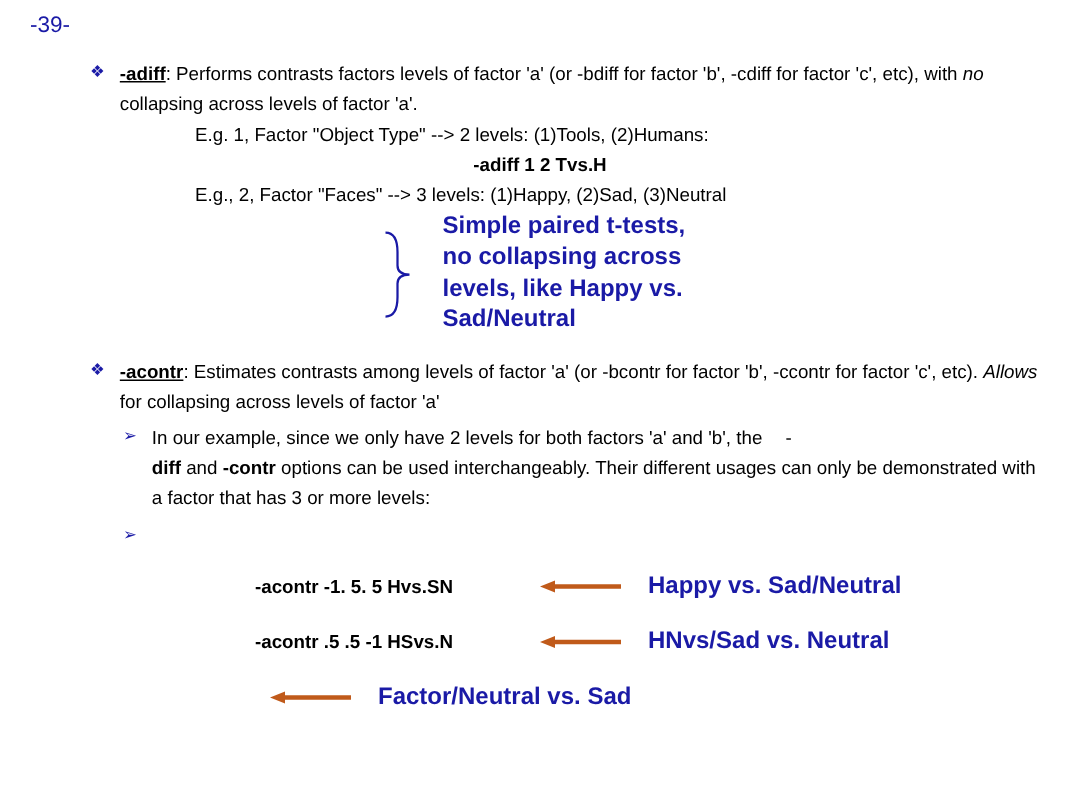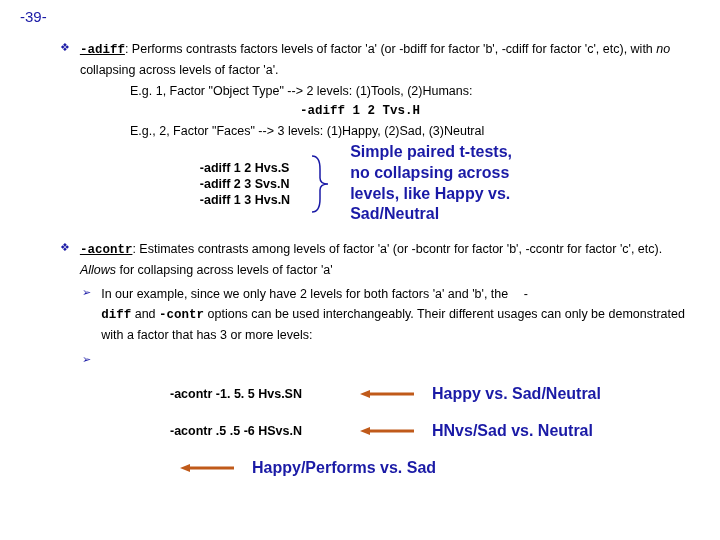--- a/index.html
+++ b/index.html
@@ -32,21 +32,21 @@
   }
   .body-text {
     line-height: 1.6;
   }
   .under { text-decoration: underline; }
   .ital { font-style: italic; }
   .center-line {
     text-align: center;
     margin: 6px 0;
   }
-  .bold { font-weight: bold; font-family: Liberation Mono, monospace; }
+  .bold { font-weight: bold; }
   .indent-eg {
     margin-left: 110px;
     margin-bottom: 4px;
   }
   .adiff-block {
     display: flex;
     align-items: center;
     justify-content: center;
     margin: 4px 0 14px 0;
   }
@@ -117,25 +117,20 @@
   <div class="body-text">
     <span class="bold under">-adiff</span><span>: Performs contrasts factors levels of factor 'a' (or -bdiff for factor 'b', -cdiff for factor 'c', etc), with </span><span class="ital">no</span><span> collapsing across levels of factor 'a'.</span>
   </div>
 </div>
 
 <div class="indent-eg">E.g. 1,  Factor "Object Type" --&gt; 2 levels: (1)Tools, (2)Humans:</div>
 <div class="center-line bold">-adiff 1 2 Tvs.H</div>
 <div class="indent-eg">E.g., 2, Factor "Faces" --&gt; 3 levels: (1)Happy, (2)Sad, (3)Neutral</div>
 
 <div class="adiff-block">
-  <div class="adiff-left">
-    <div>-adiff 1 2 Hvs.S</div>
-    <div>-adiff 2 3 Svs.N</div>
-    <div>-adiff 1 3 Hvs.N</div>
-  </div>
   <svg class="bracket-svg" width="20" height="60" viewBox="0 0 20 60">
     <path d="M2 2 Q10 2 10 15 L10 24 Q10 30 18 30 Q10 30 10 36 L10 45 Q10 58 2 58" stroke="#1a1aa6" stroke-width="1.5" fill="none"></path>
   </svg>
   <div class="callout">Simple paired t-tests, no collapsing across levels, like Happy vs. Sad/Neutral</div>
 </div>
 
 <div class="bullet-row">
   <span class="bullet-sym">❖</span>
   <div class="body-text">
     <span class="bold under">-acontr</span><span>: Estimates contrasts among levels of factor 'a' (or -bcontr for factor 'b', -ccontr for factor 'c', etc). </span><span class="ital">Allows</span><span> for collapsing across levels of factor 'a'</span>
@@ -161,31 +156,31 @@
     <span class="acontr-left">-acontr -1. 5. 5 Hvs.SN</span>
     <span class="hv-arrow">
         <svg width="54" height="10">
           <line x1="6" y1="5" x2="54" y2="5" stroke="#c05a1a" stroke-width="3"></line>
           <polygon points="0,5 10,1 10,9" fill="#c05a1a"></polygon>
         </svg>
       </span>
     <span class="acontr-right">Happy vs. Sad/Neutral</span>
   </div>
   <div class="acontr-row">
-    <span class="acontr-left">-acontr .5 .5 -6 HSvs.N</span>
+    <span class="acontr-left">-acontr .5 .5 -1 HSvs.N</span>
     <span class="hv-arrow">
         <svg width="54" height="10">
           <line x1="6" y1="5" x2="54" y2="5" stroke="#c05a1a" stroke-width="3"></line>
           <polygon points="0,5 10,1 10,9" fill="#c05a1a"></polygon>
         </svg>
       </span>
     <span class="acontr-right">HNvs/Sad vs. Neutral</span>
   </div>
   <div class="acontr-row">
     <span class="hv-arrow">
         <svg width="54" height="10">
           <line x1="6" y1="5" x2="54" y2="5" stroke="#c05a1a" stroke-width="3"></line>
           <polygon points="0,5 10,1 10,9" fill="#c05a1a"></polygon>
         </svg>
       </span>
-    <span class="acontr-right">Happy/Performs vs. Sad</span>
+    <span class="acontr-right">Factor/Neutral vs. Sad</span>
   </div>
 </div>
 
 </body></html>

